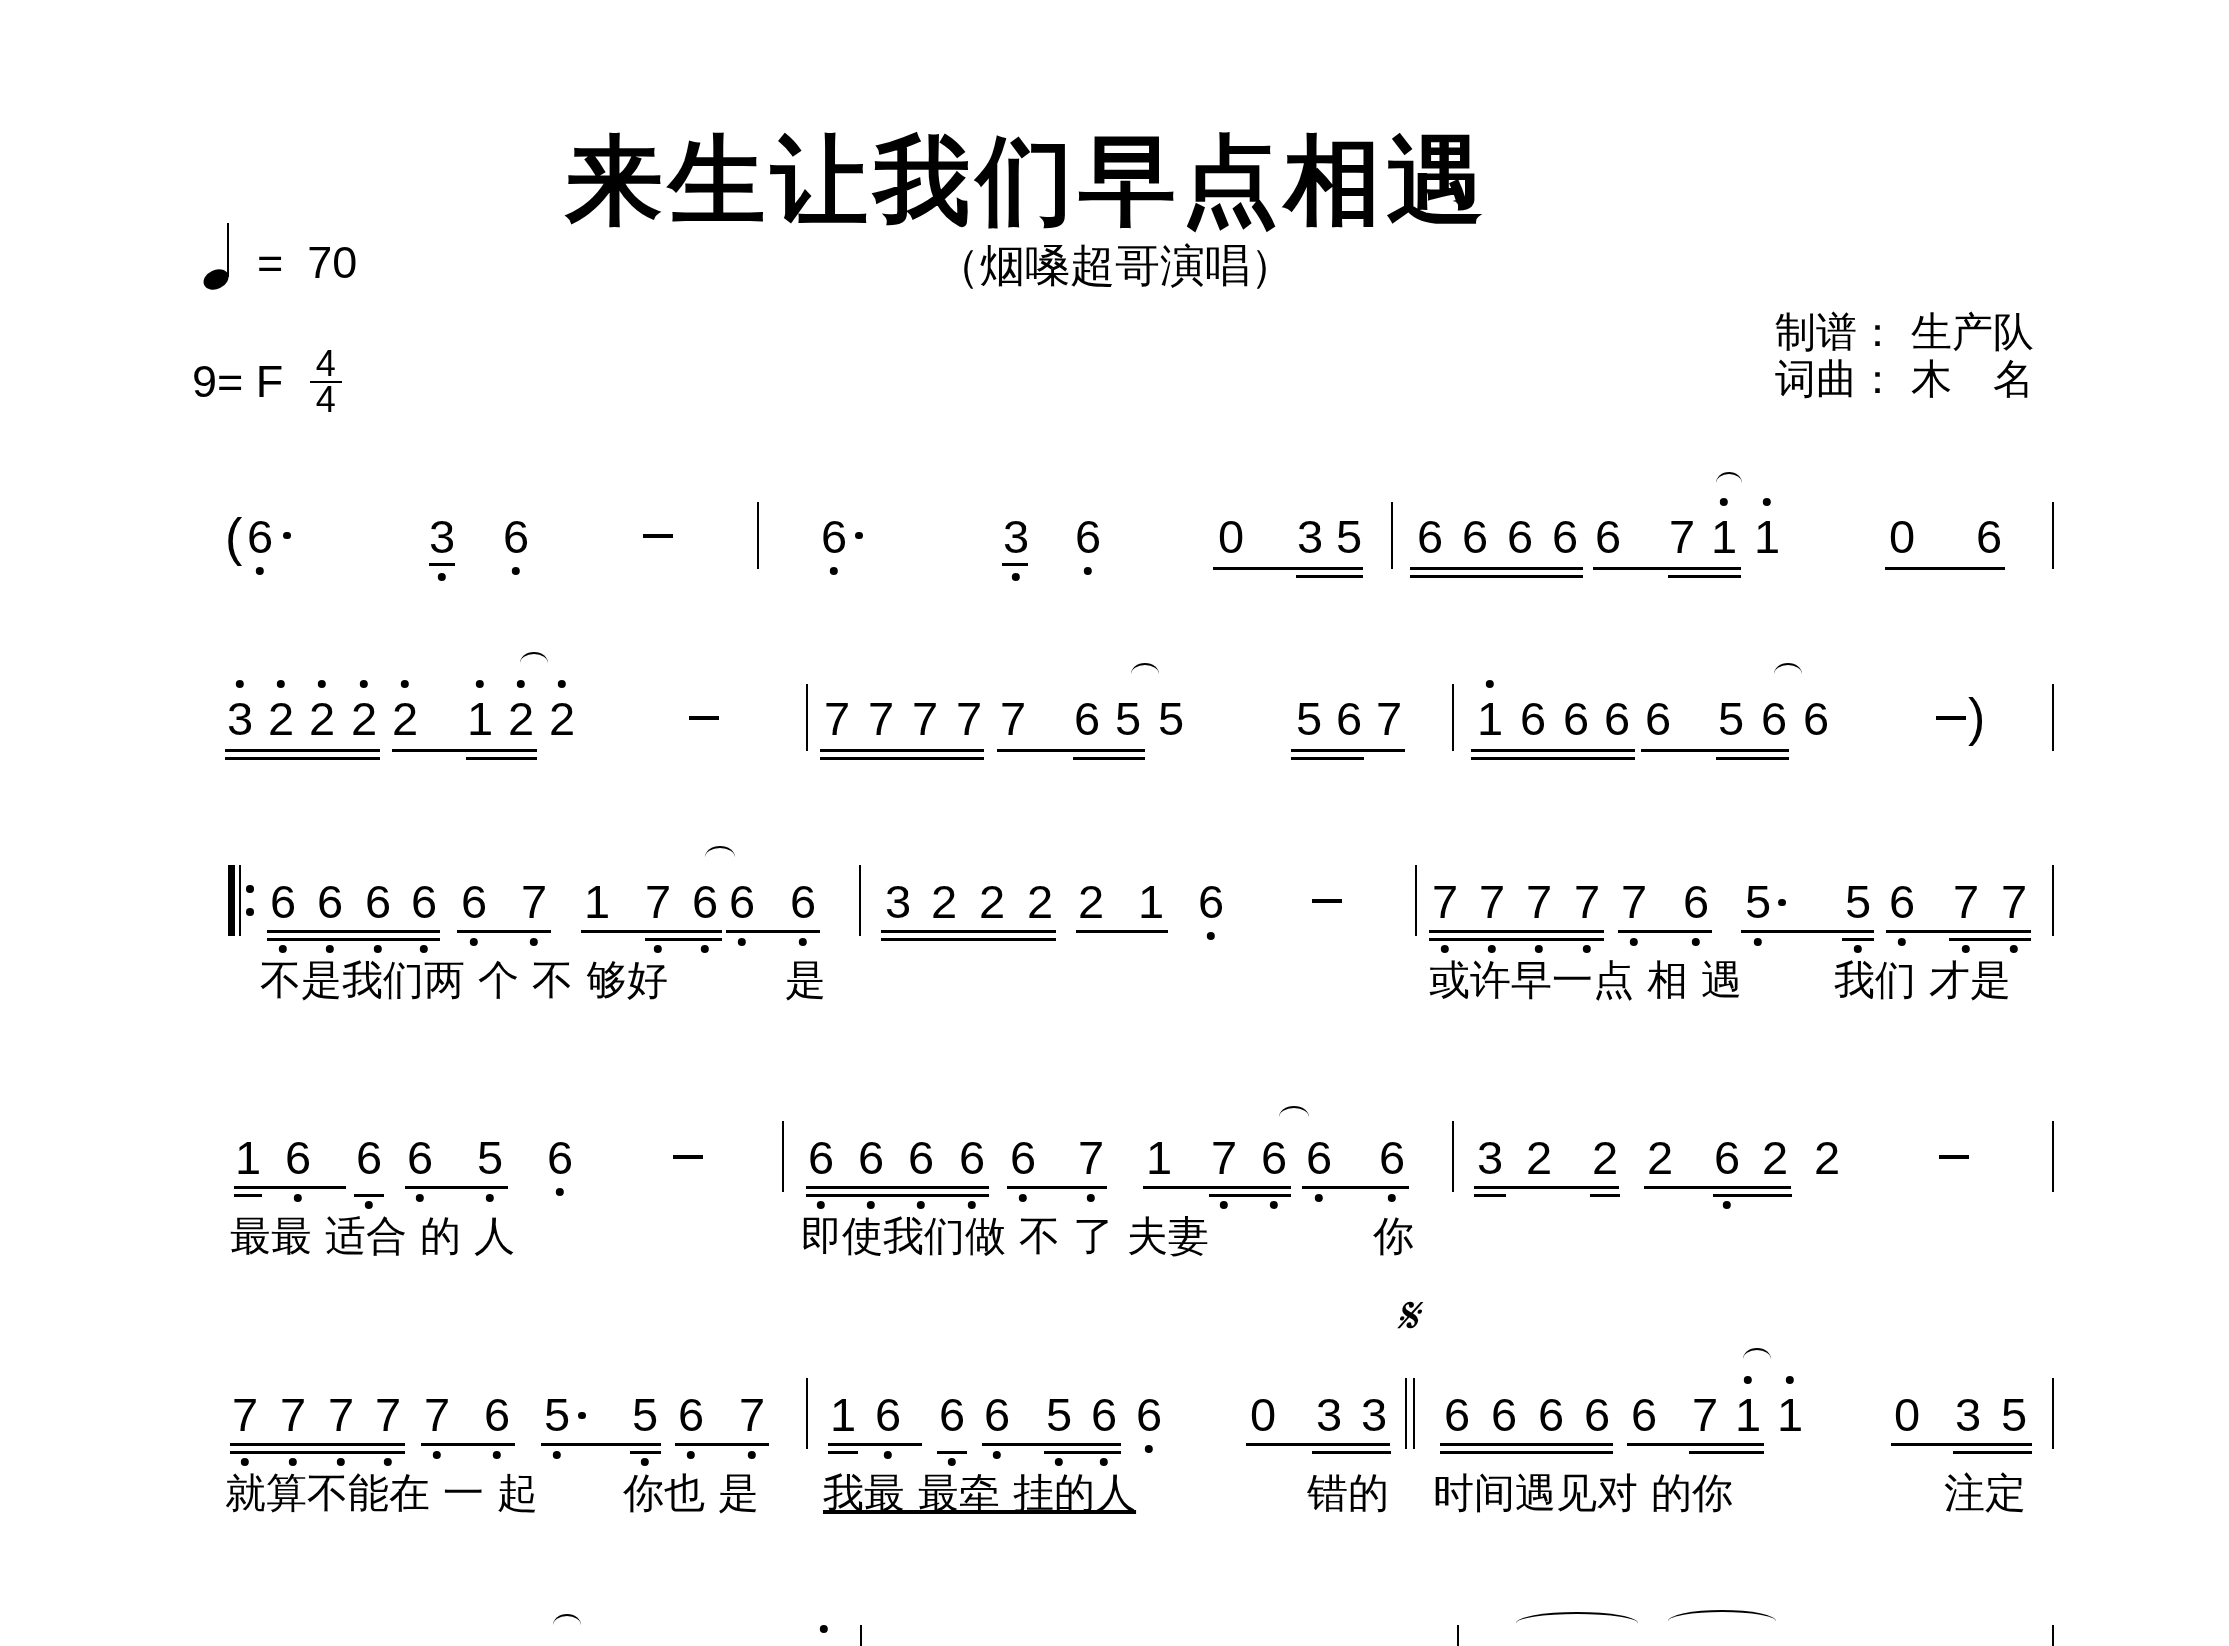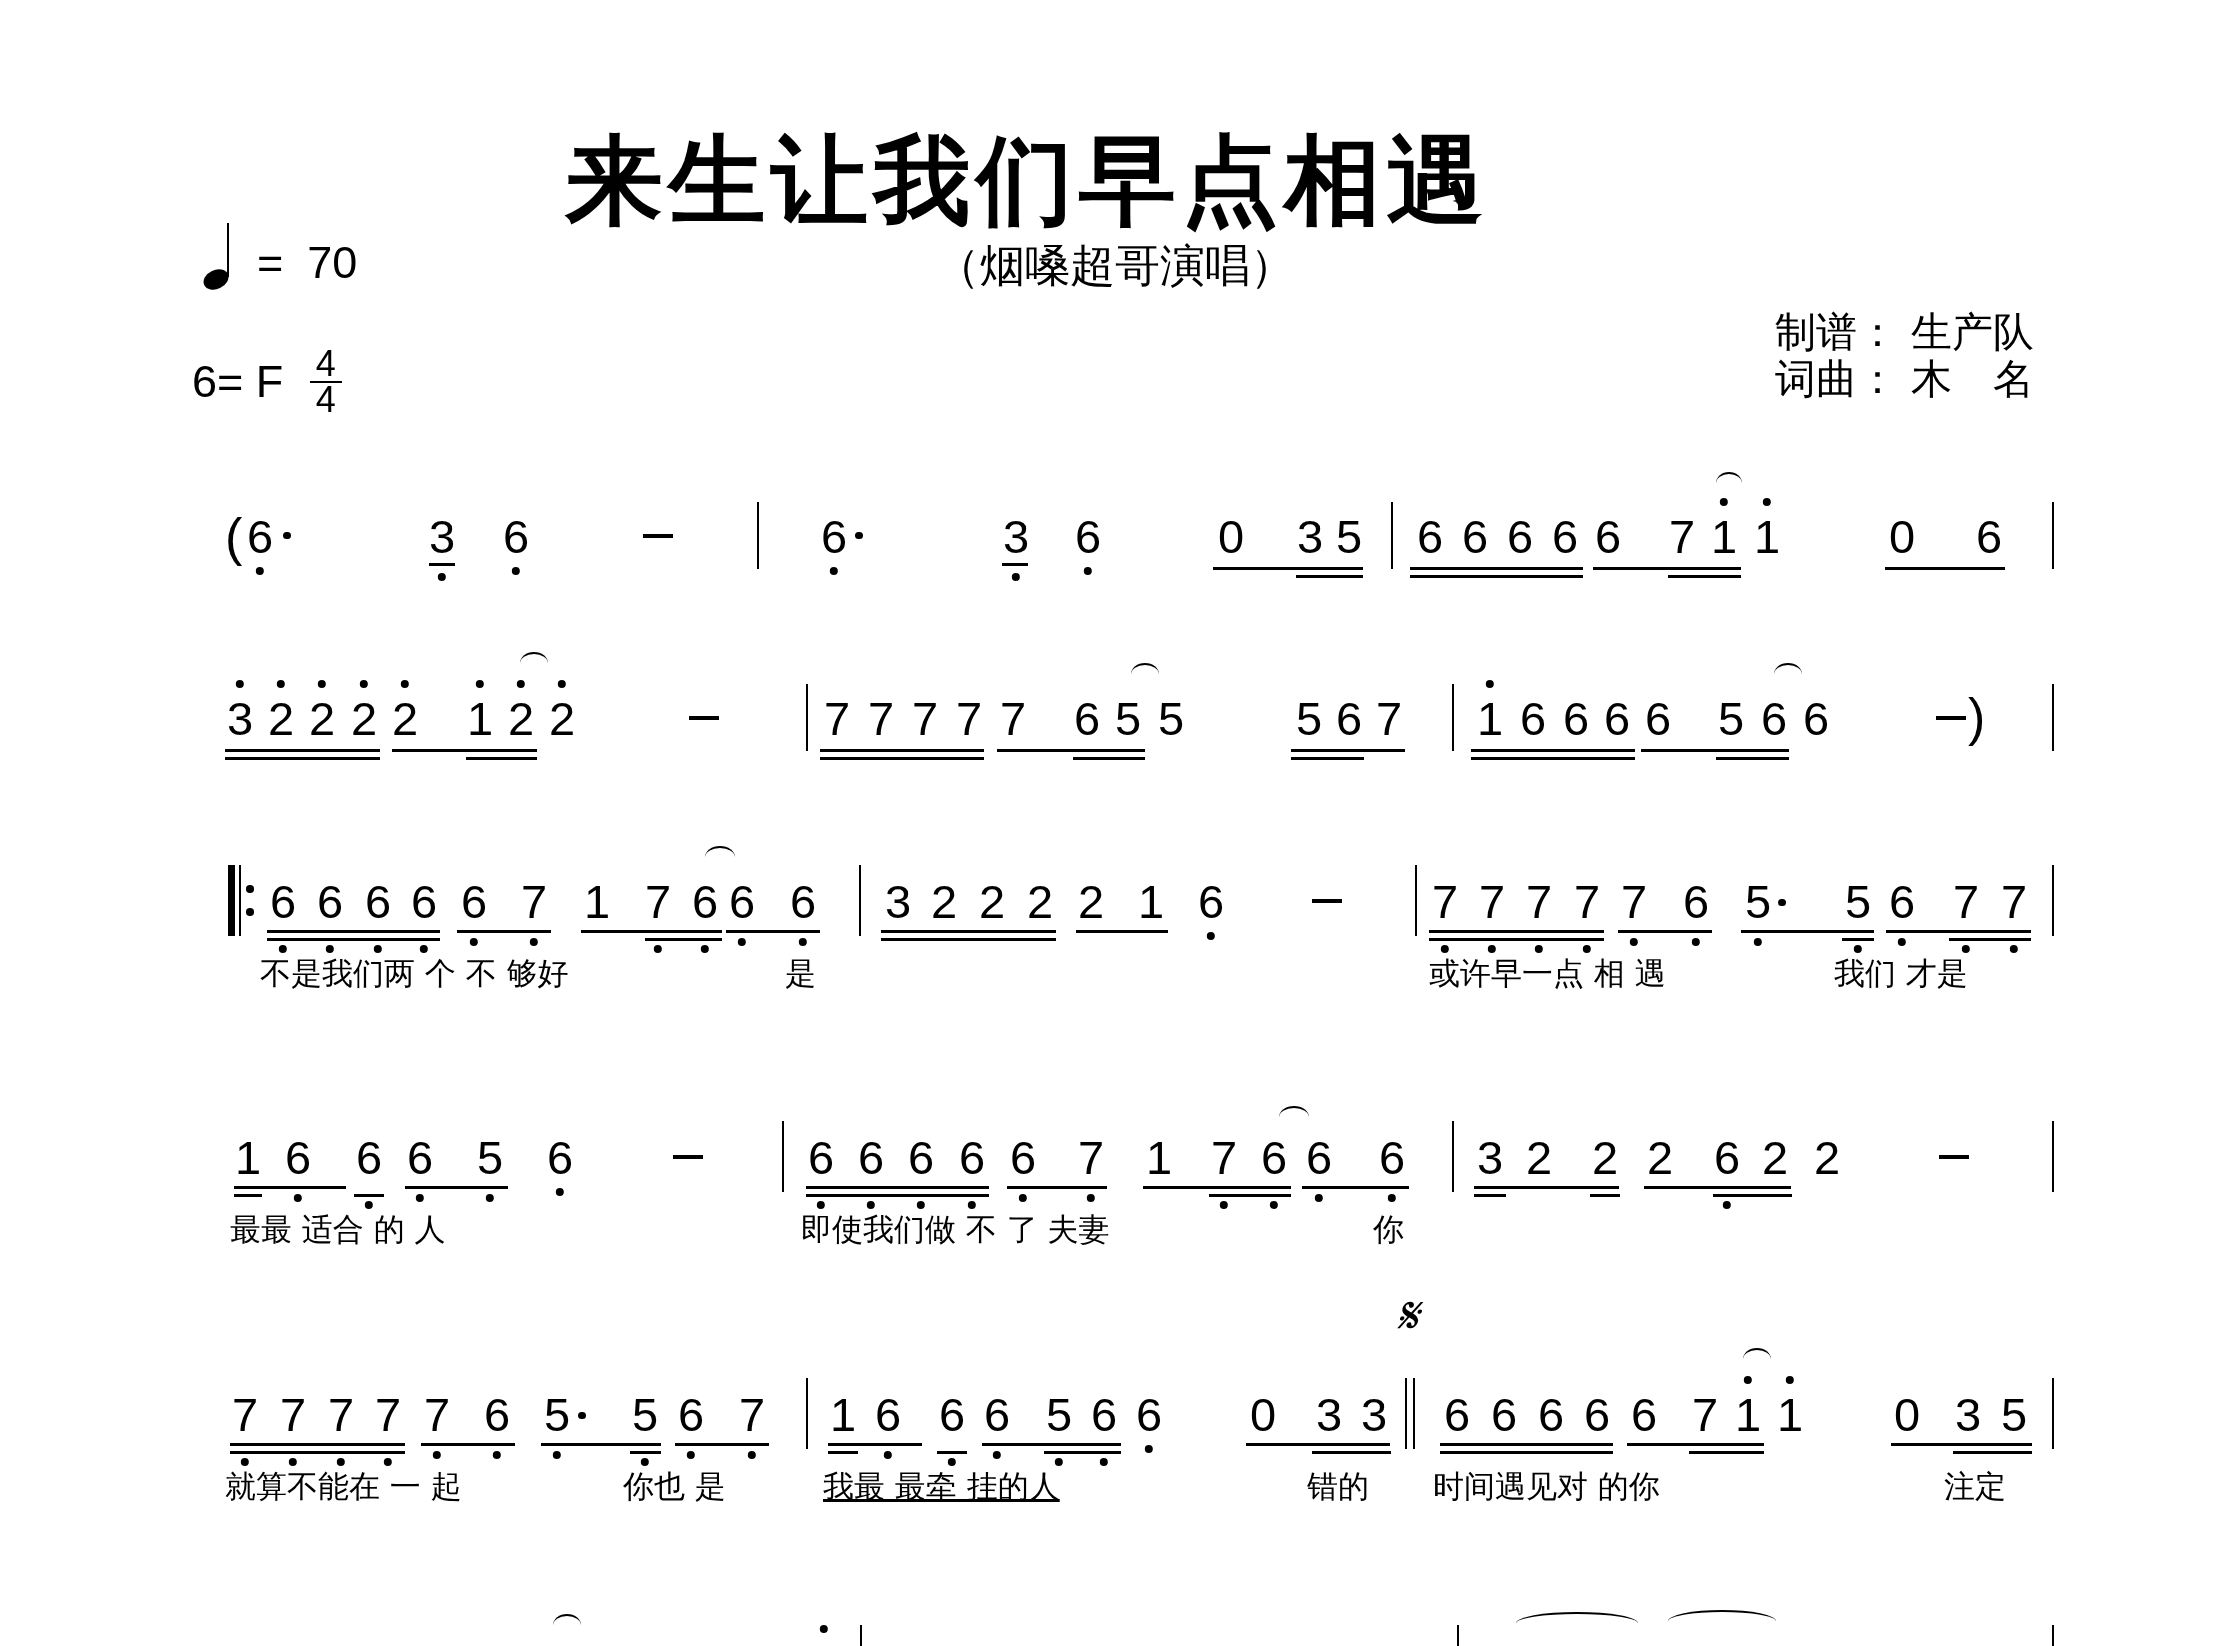--- a/index.html
+++ b/index.html
@@ -22,42 +22,42 @@
   .row { position:absolute; left:0; width:2230px; }
   .n { position:absolute; font-size:47px; transform:translateX(-50%); line-height:1; text-align:center; width:37px; }
   .dot-below { position:absolute; width:8.4px; height:8.4px; border-radius:50%; background:#000; transform:translateX(-50%); }
   .dot-above { position:absolute; width:8.4px; height:8.4px; border-radius:50%; background:#000; transform:translateX(-50%); }
   .aug { position:absolute; width:7.5px; height:7.5px; border-radius:50%; background:#000; }
   .ul { position:absolute; height:2.8px; background:#000; }
   .barline { position:absolute; width:1.9px; background:#000; }
   .thick { width:6.6px; }
   .dash { position:absolute; width:30px; height:4.7px; background:#000; }
   .tie { position:absolute; height:20.6px; border-top:2.8px solid #000; border-radius:50% 50% 0 0; }
-  .lyric { position:absolute; font-size:31px; font-family:"DejaVu Sans",sans-serif; white-space:pre; }
+  .lyric { position:absolute; font-size:41px; font-family:"DejaVu Sans",sans-serif; white-space:pre; }
   .paren { position:absolute; font-size:52px; line-height:1; }
   .repdot { position:absolute; width:7.5px; height:7.5px; border-radius:50%; background:#000; }
   .segno { position:absolute; font-size:51px; font-family:"DejaVu Serif",serif; font-style:italic; }
 </style>
 </head>
 <body>
 
 <div class="abs title">来生让我们早点相遇</div>
 <div class="abs subtitle">（烟嗓超哥演唱）</div>
 
 <div class="abs tempo">
   <span class="note-glyph">
       <span class="stem"></span>
       <span class="head"></span>
     </span>
   <span>=</span>
   <span>70</span>
 </div>
 
 <div class="abs key">
-  <span>6= F</span>
+  <span>9= F</span>
   <span class="frac">
     <span>4</span>
     <span class="bar"></span>
     <span>4</span>
   </span>
 </div>
 
 <div class="abs credits">
   <div class="credit-row">
     <span class="credit-label">制谱：</span>

